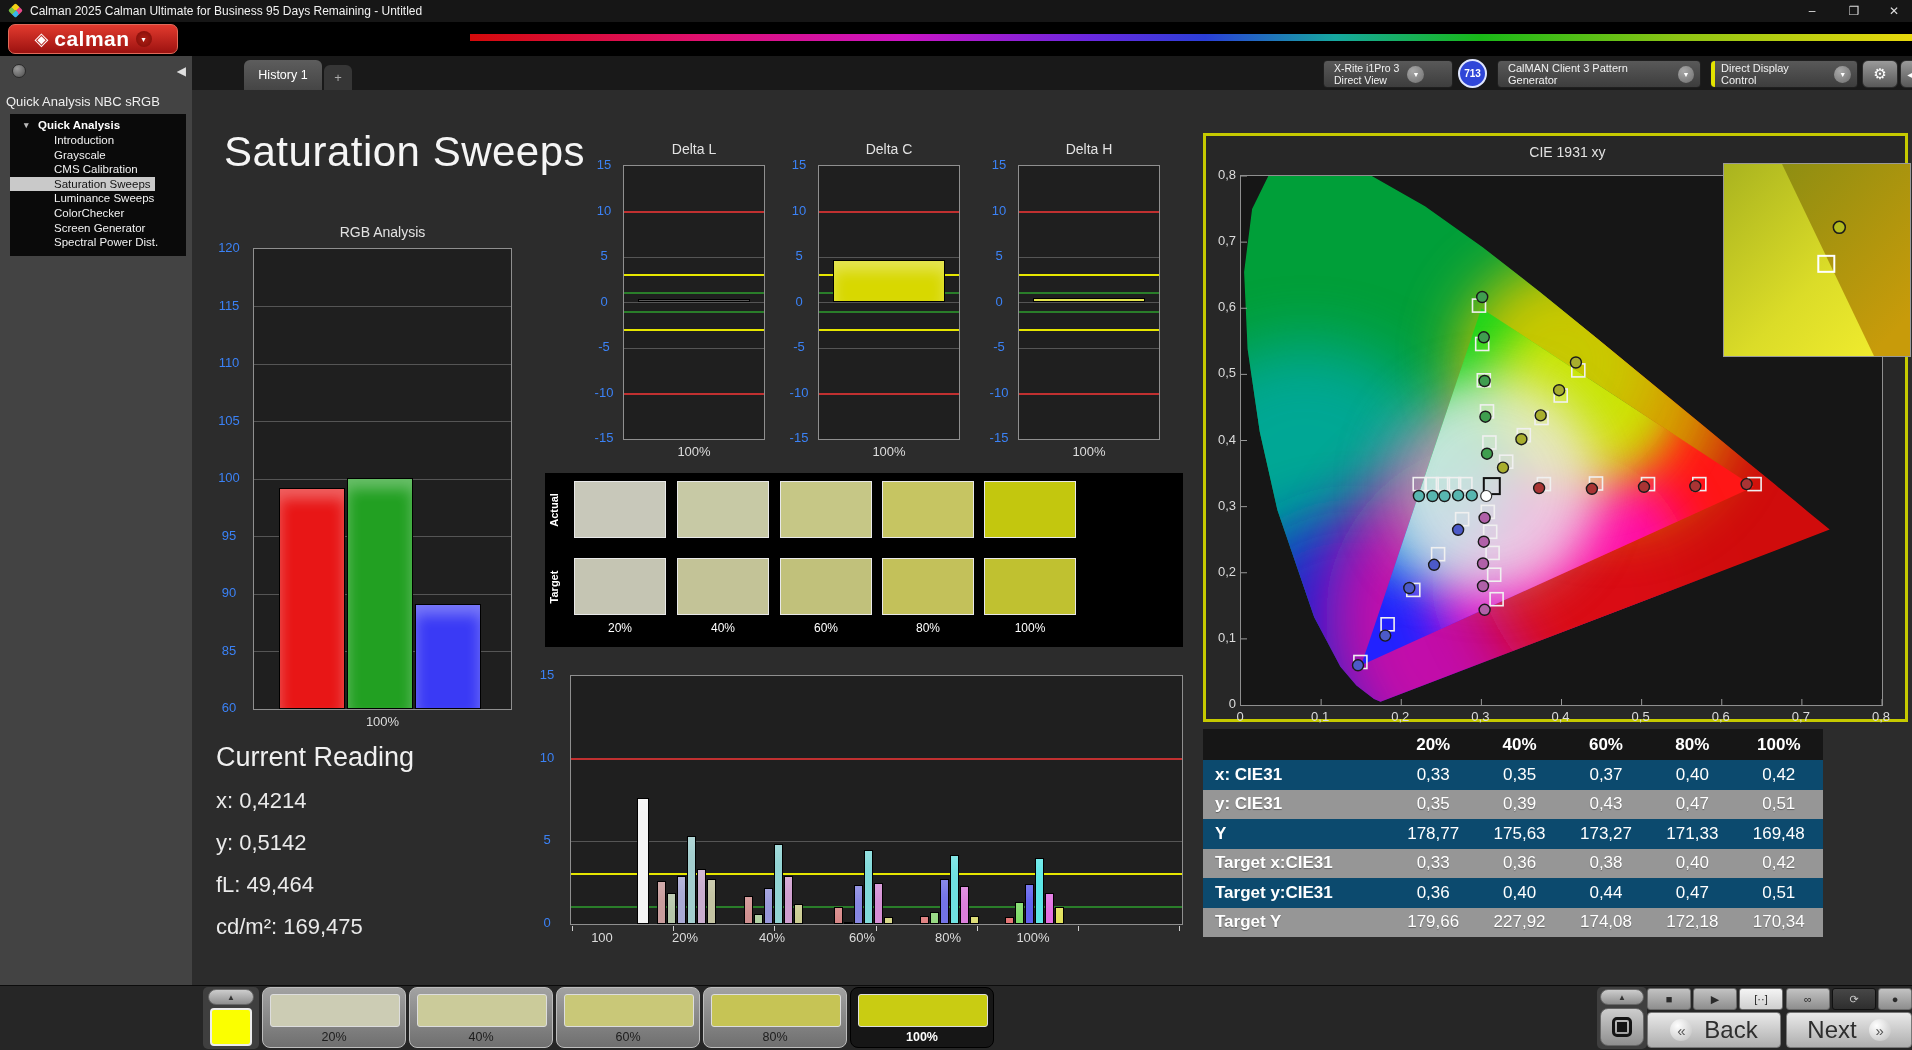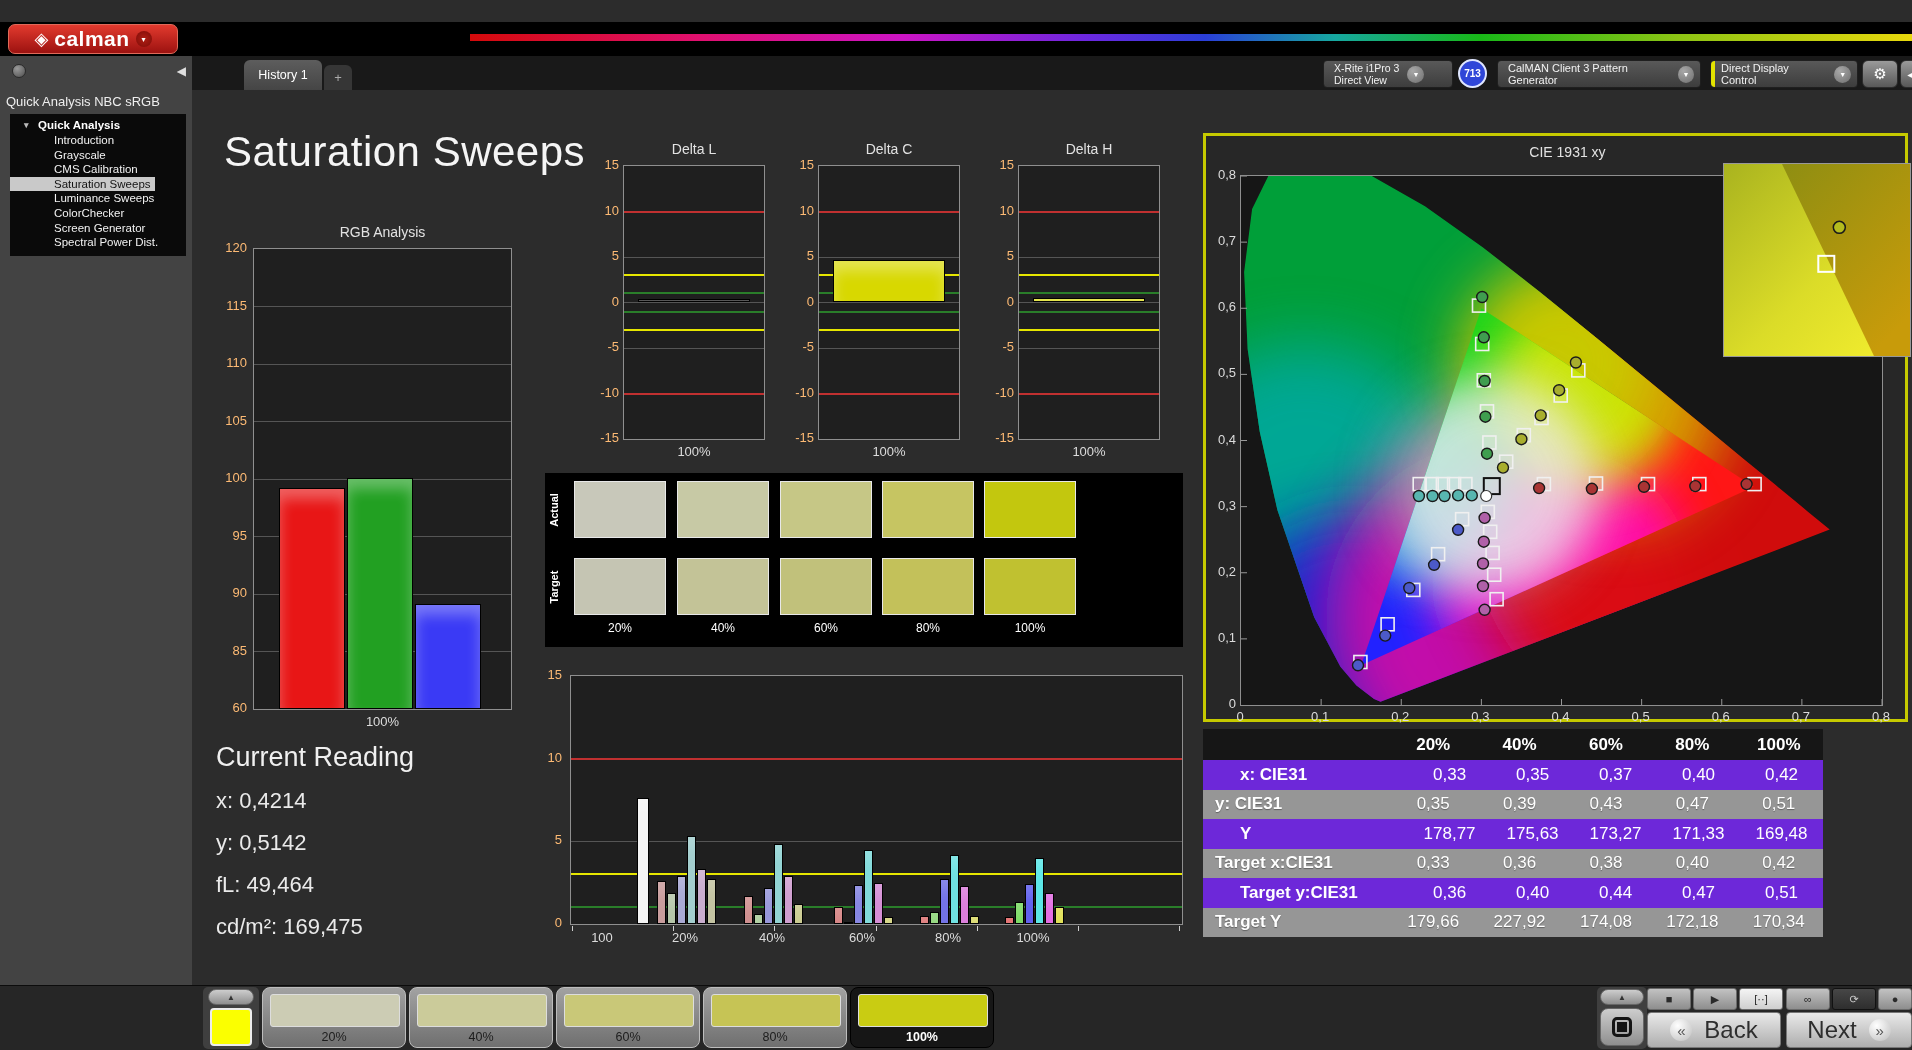--- a/index.html
+++ b/index.html
@@ -58,21 +58,21 @@
   .tree-exp { position:absolute; left:14px; top:0; color:#bbb; font-size:9px; }
   .tree-item { color:#f2f2f2; font-size:11.5px; line-height:14.6px; padding-left:44px; white-space:nowrap; }
   .tree-item.sel { background:#c9c9c9; color:#141414; width:max-content; padding-right:4px; }
 
   
   .page-title { left:224px; top:128px; color:#f5f5f5; font-size:42px; font-weight:300; letter-spacing:.5px; }
   .chart-title { position:absolute; color:#e2e2e2; font-size:14px; text-align:center; }
   .plot { position:absolute; background:#1f1f1f; border:1px solid #8f8f8f; }
   .gline { position:absolute; left:0; width:100%; height:1px; background:#555; }
   .refline { position:absolute; left:0; width:100%; height:2px; }
-  .ylab { position:absolute; color:#fdba74; font-size:13px; text-align:right; width:100%; }
+  .ylab { position:absolute; color:#3b82f6; font-size:13px; text-align:center; width:100%; }
   .xlab { position:absolute; color:#dcdcdc; font-size:13px; text-align:center; }
   .bar { position:absolute; border:1px solid #000; box-shadow:inset 0 10px 14px rgba(255,255,255,.32); }
   .xtick { position:absolute; width:1px; height:5px; background:#cfcfcf; }
 
   .reading-title { left:216px; top:742px; color:#f0f0f0; font-size:27px; font-weight:300; }
   .reading-line { position:absolute; left:216px; color:#eaeaea; font-size:22px; font-weight:300; }
 
   
   .swpanel { left:545px; top:473px; width:638px; height:174px; background:#000; }
   .vlabel { position:absolute; transform:translate(-50%,-50%) rotate(-90deg); white-space:nowrap;
@@ -85,21 +85,21 @@
   .cieplot { position:absolute; left:34px; top:39px; width:643px; height:531px; background:#161616; border:1px solid #8f8f8f; }
   .cielab { position:absolute; color:#dcdcdc; font-size:13px; }
   .inset { position:absolute; left:517px; top:27px; width:188px; height:194px; border:1px solid #999; background:#333; }
 
   
   .dtable { left:1203px; top:729px; width:620px; height:208px; font-size:17px; color:#fff; }
   .trow { position:absolute; left:0; width:100%; display:flex; align-items:center; }
   .trow .lcell { width:187px; padding-left:12px; font-weight:bold; }
   .trow .vcell { width:86.4px; text-align:center; }
   .trow.hdr { background:#161616; font-weight:bold; }
-  .trow.dark { background:#6d28d9;padding-left:25px; }
+  .trow.dark { background:#0c4a6e; }
   .trow.lite { background:#969696; text-shadow:0 1px 1px rgba(0,0,0,.35); }
 
   
   .bottombar { left:0; top:985px; width:1912px; height:65px; background:#262626; border-top:1px solid #0c0c0c; }
   .minipanel { position:absolute; top:1px; background:#3f3f3f; border-radius:5px; }
   .upbtn { position:absolute; border-radius:8px; background:linear-gradient(180deg,#cdcdcd,#8f8f8f);
            border:1px solid #666; color:#333; font-size:8px; display:flex; align-items:center; justify-content:center; }
   .mini-swatch { position:absolute; border:2px solid #ececec; border-radius:4px; }
   .swbtn { position:absolute; top:1px; width:144px; height:61px; border-radius:8px;
            background:linear-gradient(180deg,#a2a2a2,#6f6f6f); border:1px solid #bdbdbd; }
@@ -119,20 +119,27 @@
              color:#555; font-size:15px; display:flex; align-items:center; justify-content:center; }
   .sq-outer { width:20px; height:20px; border:3px solid #141414; border-radius:5px;
               display:flex; align-items:center; justify-content:center; }
   .sq-inner { width:10px; height:10px; background:#141414; }
 </style>
 </head>
 <body>
 
 <div id="app">
 
+  <div class="abs titlebar">
+    <div class="tb-icon"></div>
+    <div class="ttext">Calman 2025 Calman Ultimate for Business 95 Days Remaining  - Untitled</div>
+    <div class="winbtn" style="left:1792px">–</div>
+    <div class="winbtn" style="left:1834px">❐</div>
+    <div class="winbtn" style="left:1874px">✕</div>
+  </div>
 
   <div class="abs logobar">
     <div class="logo-btn">
       <span class="logo-diamond">◈</span>
       <span class="logo-text">calman</span>
       <span class="logo-drop">▾</span>
     </div>
     <div class="rainbow"></div>
   </div>
 

